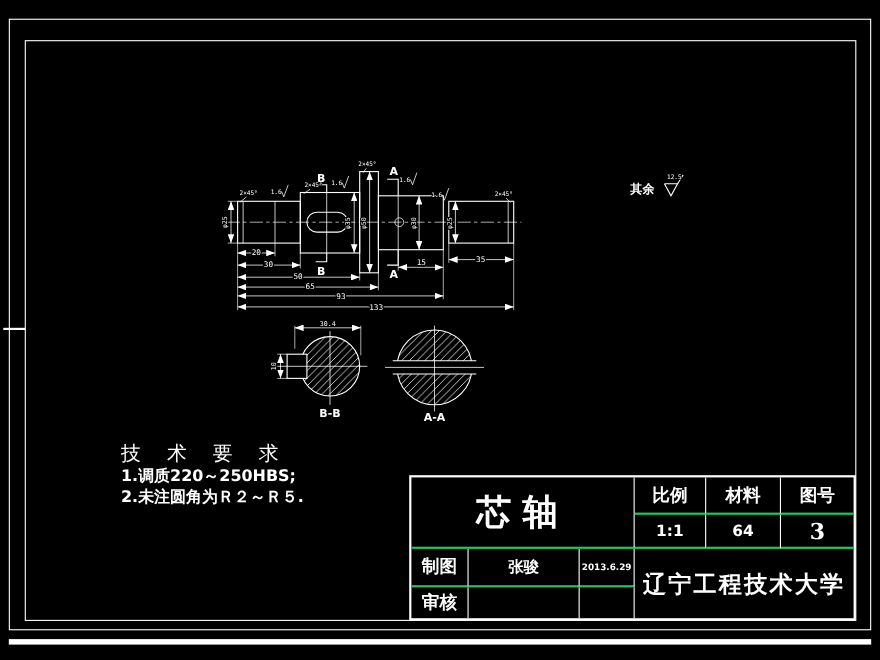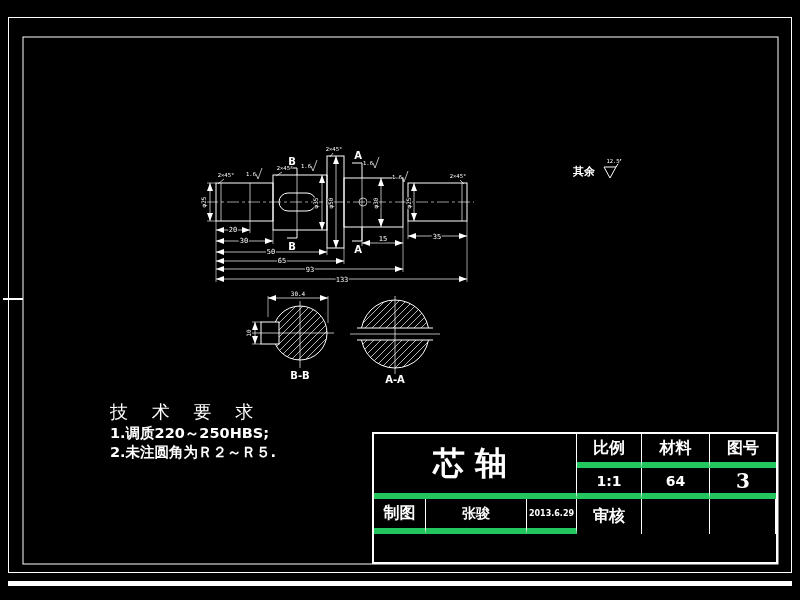--- a/index.html
+++ b/index.html
@@ -20,21 +20,21 @@
   
   .techreq{position:absolute;left:110px;top:400px;color:#fff;}
   .techreq .tr-title{font-size:18px;font-weight:normal;letter-spacing:9px;white-space:nowrap;}
   .techreq .tr-item{font-size:14.5px;font-weight:bold;line-height:19px;white-space:nowrap;}
 
   
   .tblock{position:absolute;left:372px;top:432px;width:406px;height:132px;
           box-sizing:border-box;border:2px solid #fff;color:#fff;
           display:grid;grid-template-columns:52px 101px 50px 65px 68px 66px;
           grid-template-rows:34px 31px 35px 28px;}
-  .tblock .cell{box-sizing:border-box;border-right:1px solid #fff;border-bottom:6px solid #22c55e;
+  .tblock .cell{box-sizing:border-box;border-right:1px solid #fff;border-bottom:2px solid #22c55e;
           display:flex;align-items:center;justify-content:center;overflow:hidden;
           font-weight:bold;white-space:nowrap;}
   .tblock .nbr{border-right:none;}
   .tblock .nbb{border-bottom:none;}
   .c-name{grid-column:1/4;grid-row:1/3;font-size:32px;letter-spacing:10px;}
   .c-h{font-size:16px;}
   .c-v{font-size:14px;}
   .c-no{font-size:20px;font-family:"DejaVu Serif",serif;}
   .c-row{font-size:16px;}
   .c-person{font-size:14px;text-align:right;}
@@ -227,15 +227,16 @@
     <div class="cell c-no nbr">3</div>
 
     <div class="cell c-row">制图</div>
     <div class="cell c-person">张骏</div>
     <div class="cell c-date">2013.6.29</div>
 
     <div class="cell c-row nbb">审核</div>
     <div class="cell c-person nbb"></div>
     <div class="cell c-date nbb"></div>
 
+    <div class="cell c-org nbr nbb">辽宁工程技术大学</div>
   </div>
 
 </div>
 
 </body></html>

